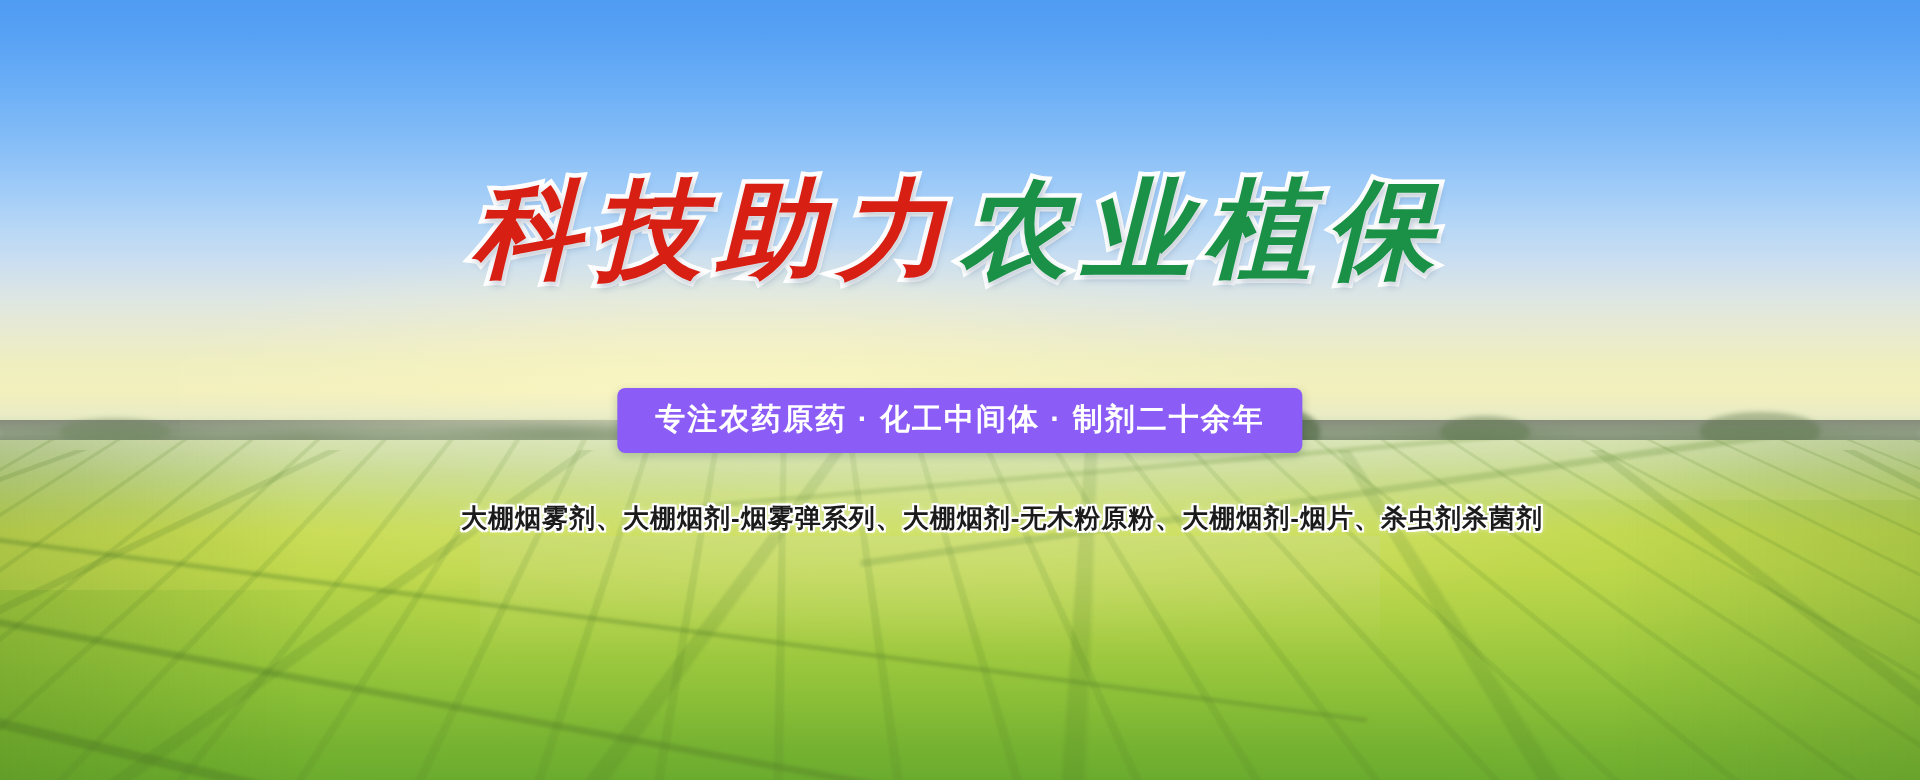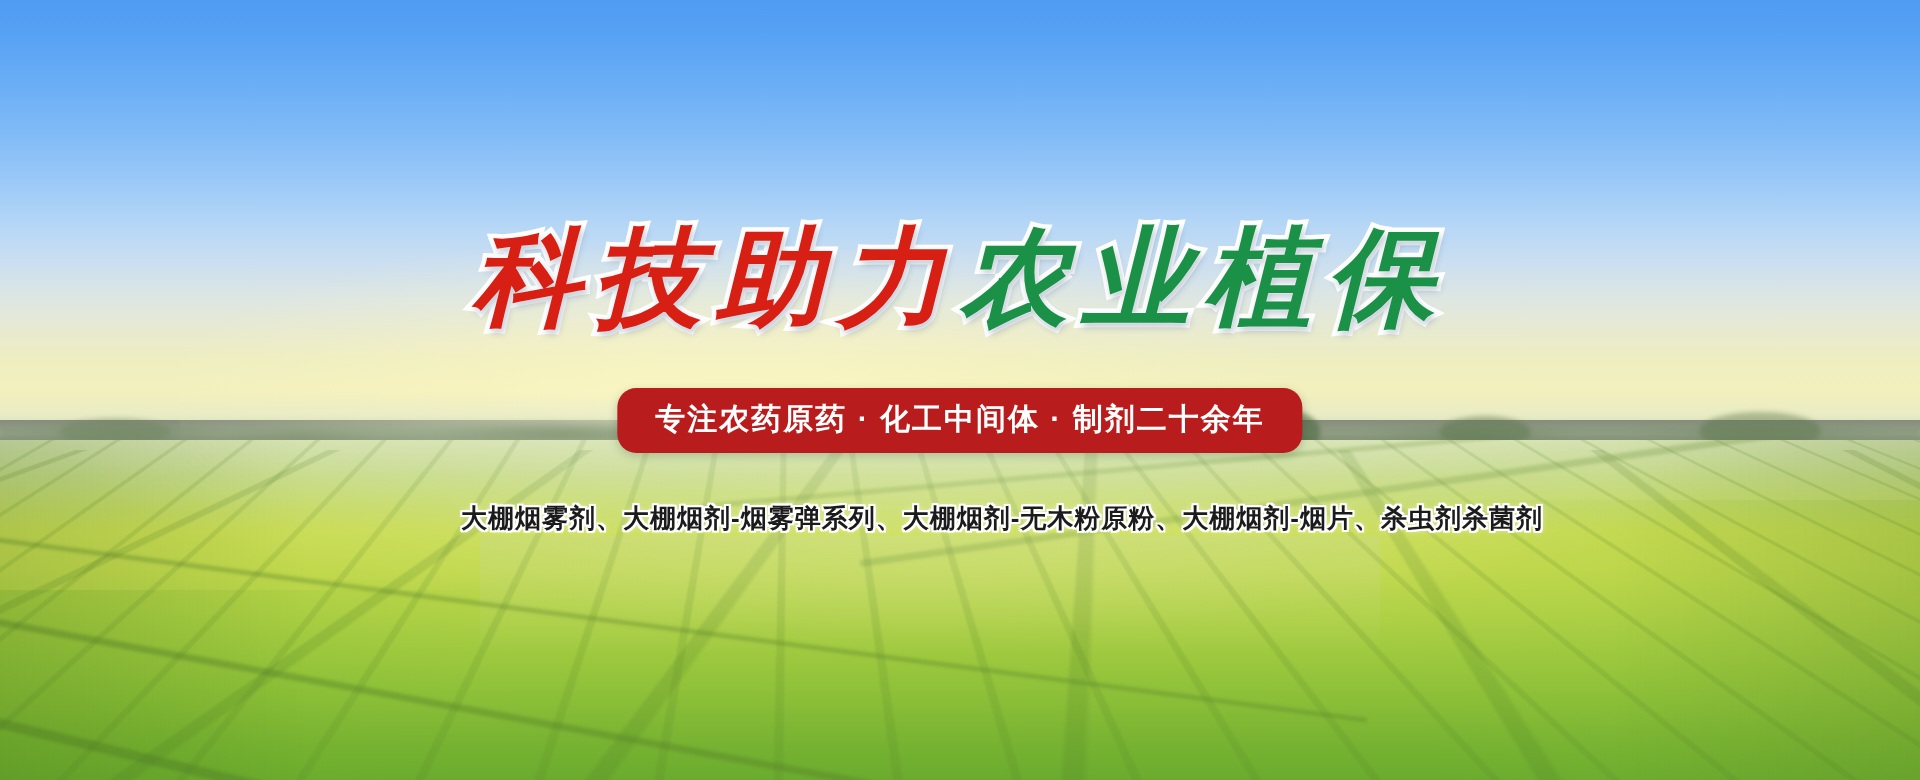--- a/index.html
+++ b/index.html
@@ -199,44 +199,43 @@
     left: 0; top: 166px;
     width: 1920px;
     text-align: center;
     white-space: nowrap;
     font-family: "DejaVu Serif", "Liberation Serif", serif;
     font-size: 108px;
     font-weight: bold;
     font-style: italic;
     letter-spacing: 14px;
     line-height: 1.18;
-    margin-top: 48px;
   }
   .headline .seg {
     -webkit-text-stroke: 9px #ffffff;
     paint-order: stroke fill;
     text-shadow:
        0 0 2px rgba(255,255,255,0.9),
        2px 4px 7px rgba(40,70,110,0.30);
   }
   .headline .seg-red  { color: #d71f13; }
   .headline .seg-green{ color: #1a9147; }
 
   .badge {
     position: absolute;
     left: 50%;
     top: 388px;
     transform: translateX(-50%);
-    background: #b91c1c;
+    background: #8b5cf6;
     color: #ffffff;
     font-size: 30px;
     font-weight: bold;
     letter-spacing: 2px;
     padding: 11px 38px 13px 38px;
-    border-radius: 19px;
+    border-radius: 8px;
     white-space: nowrap;
     box-shadow: 0 3px 10px rgba(20,60,40,0.22);
   }
 
   .desc {
     position: absolute;
     left: 0;
     width: 1920px;
     text-align: center;
     white-space: nowrap;

